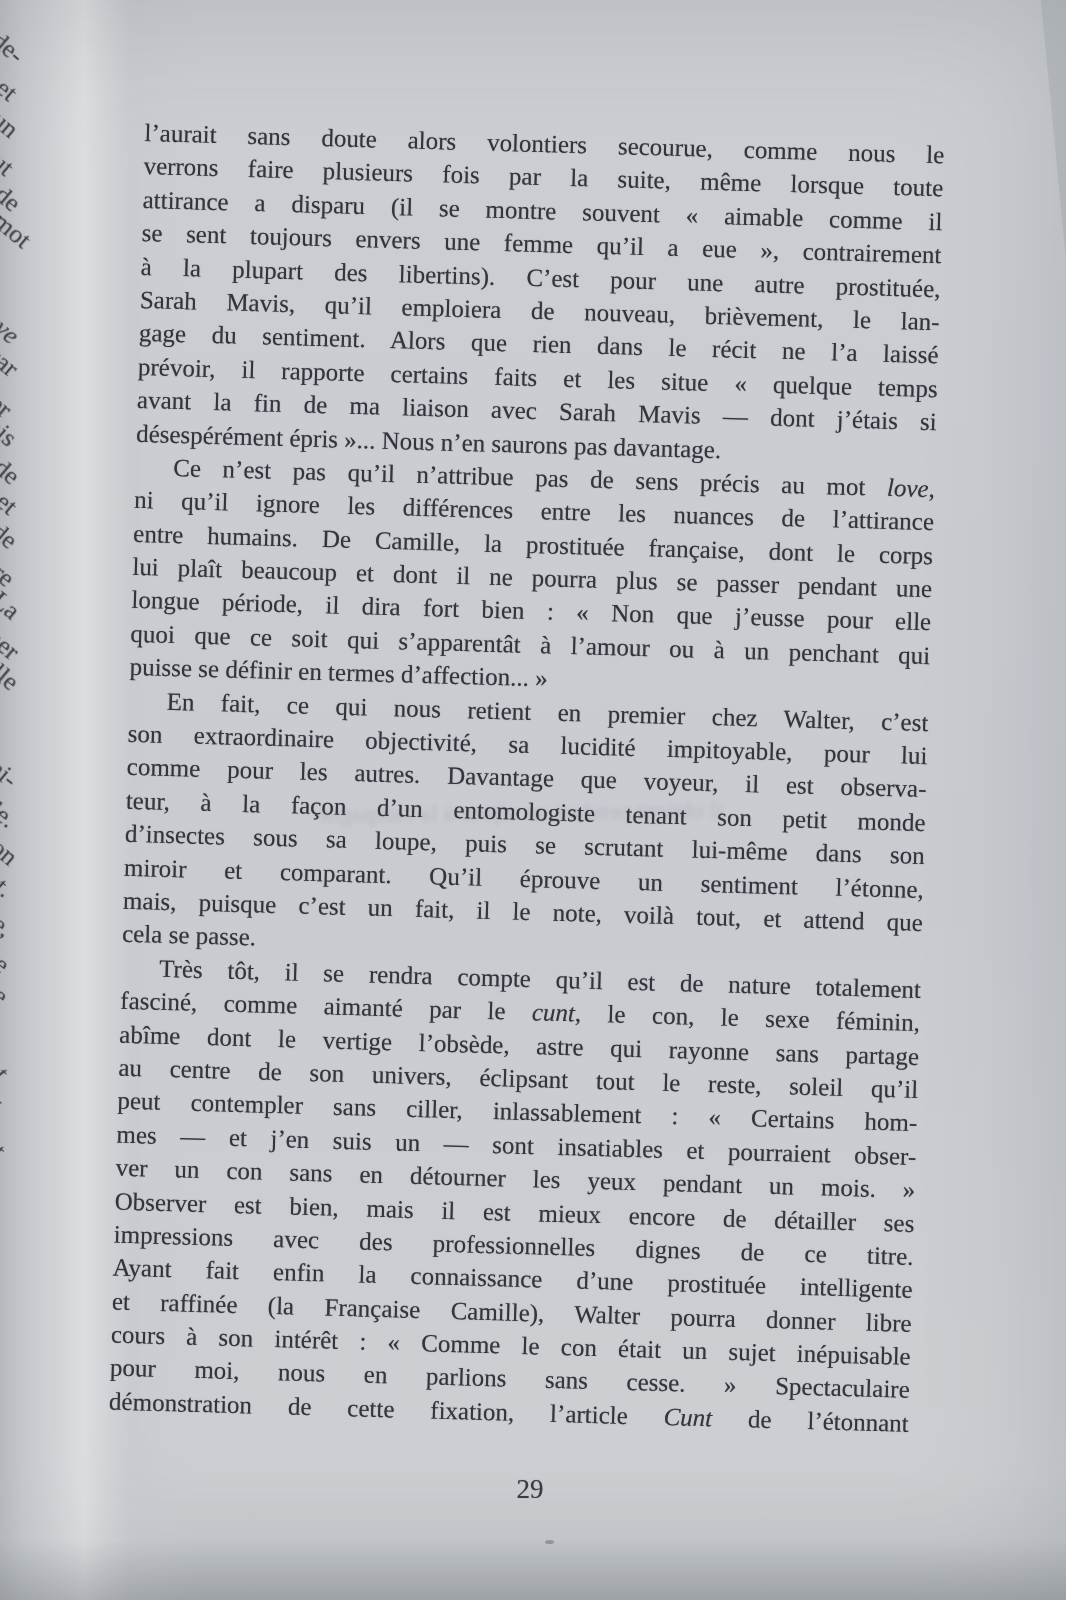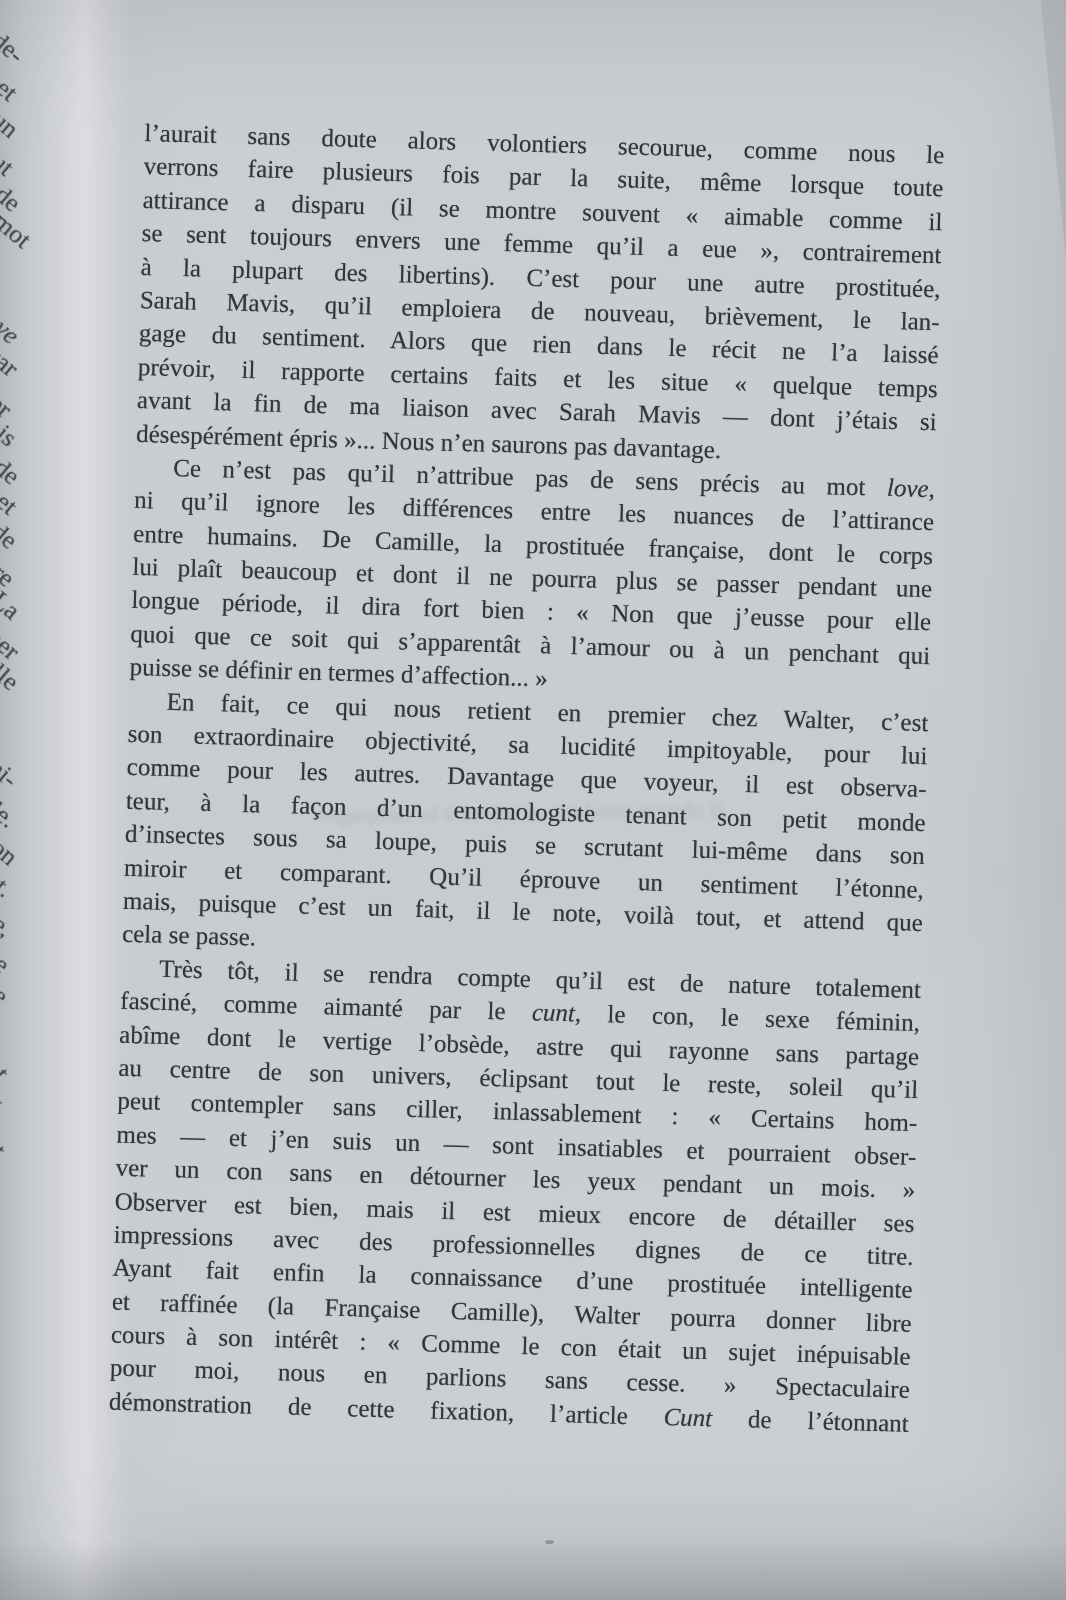--- a/index.html
+++ b/index.html
@@ -145,17 +145,18 @@
       <div class="line">ver un con sans en détourner les yeux pendant un mois. »</div>
       <div class="line">Observer est bien, mais il est mieux encore de détailler ses</div>
       <div class="line">impressions avec des professionnelles dignes de ce titre.</div>
       <div class="line">Ayant fait enfin la connaissance d’une prostituée intelligente</div>
       <div class="line">et raffinée (la Française Camille), Walter pourra donner libre</div>
       <div class="line">cours à son intérêt : « Comme le con était un sujet inépuisable</div>
       <div class="line">pour moi, nous en parlions sans cesse. » Spectaculaire</div>
       <div class="line">démonstration de cette fixation, l’article <em>Cunt</em> de l’étonnant</div>
     </div>
 
+  <div class="page-number">29</div>
 
   <div class="speck"></div>
 
   <div class="vignette"></div>
 </div>
 
 </body></html>

